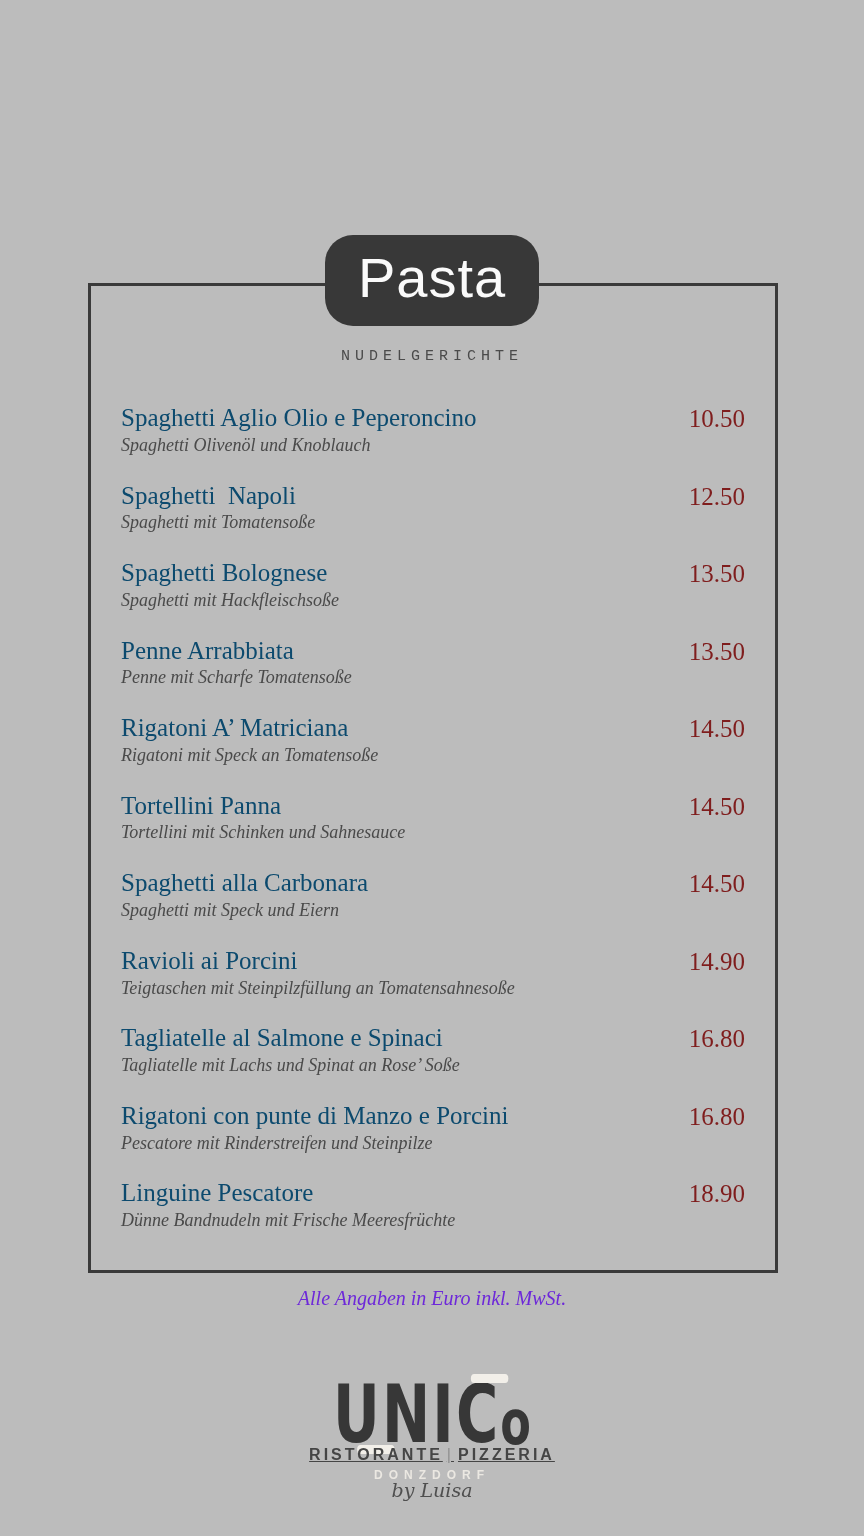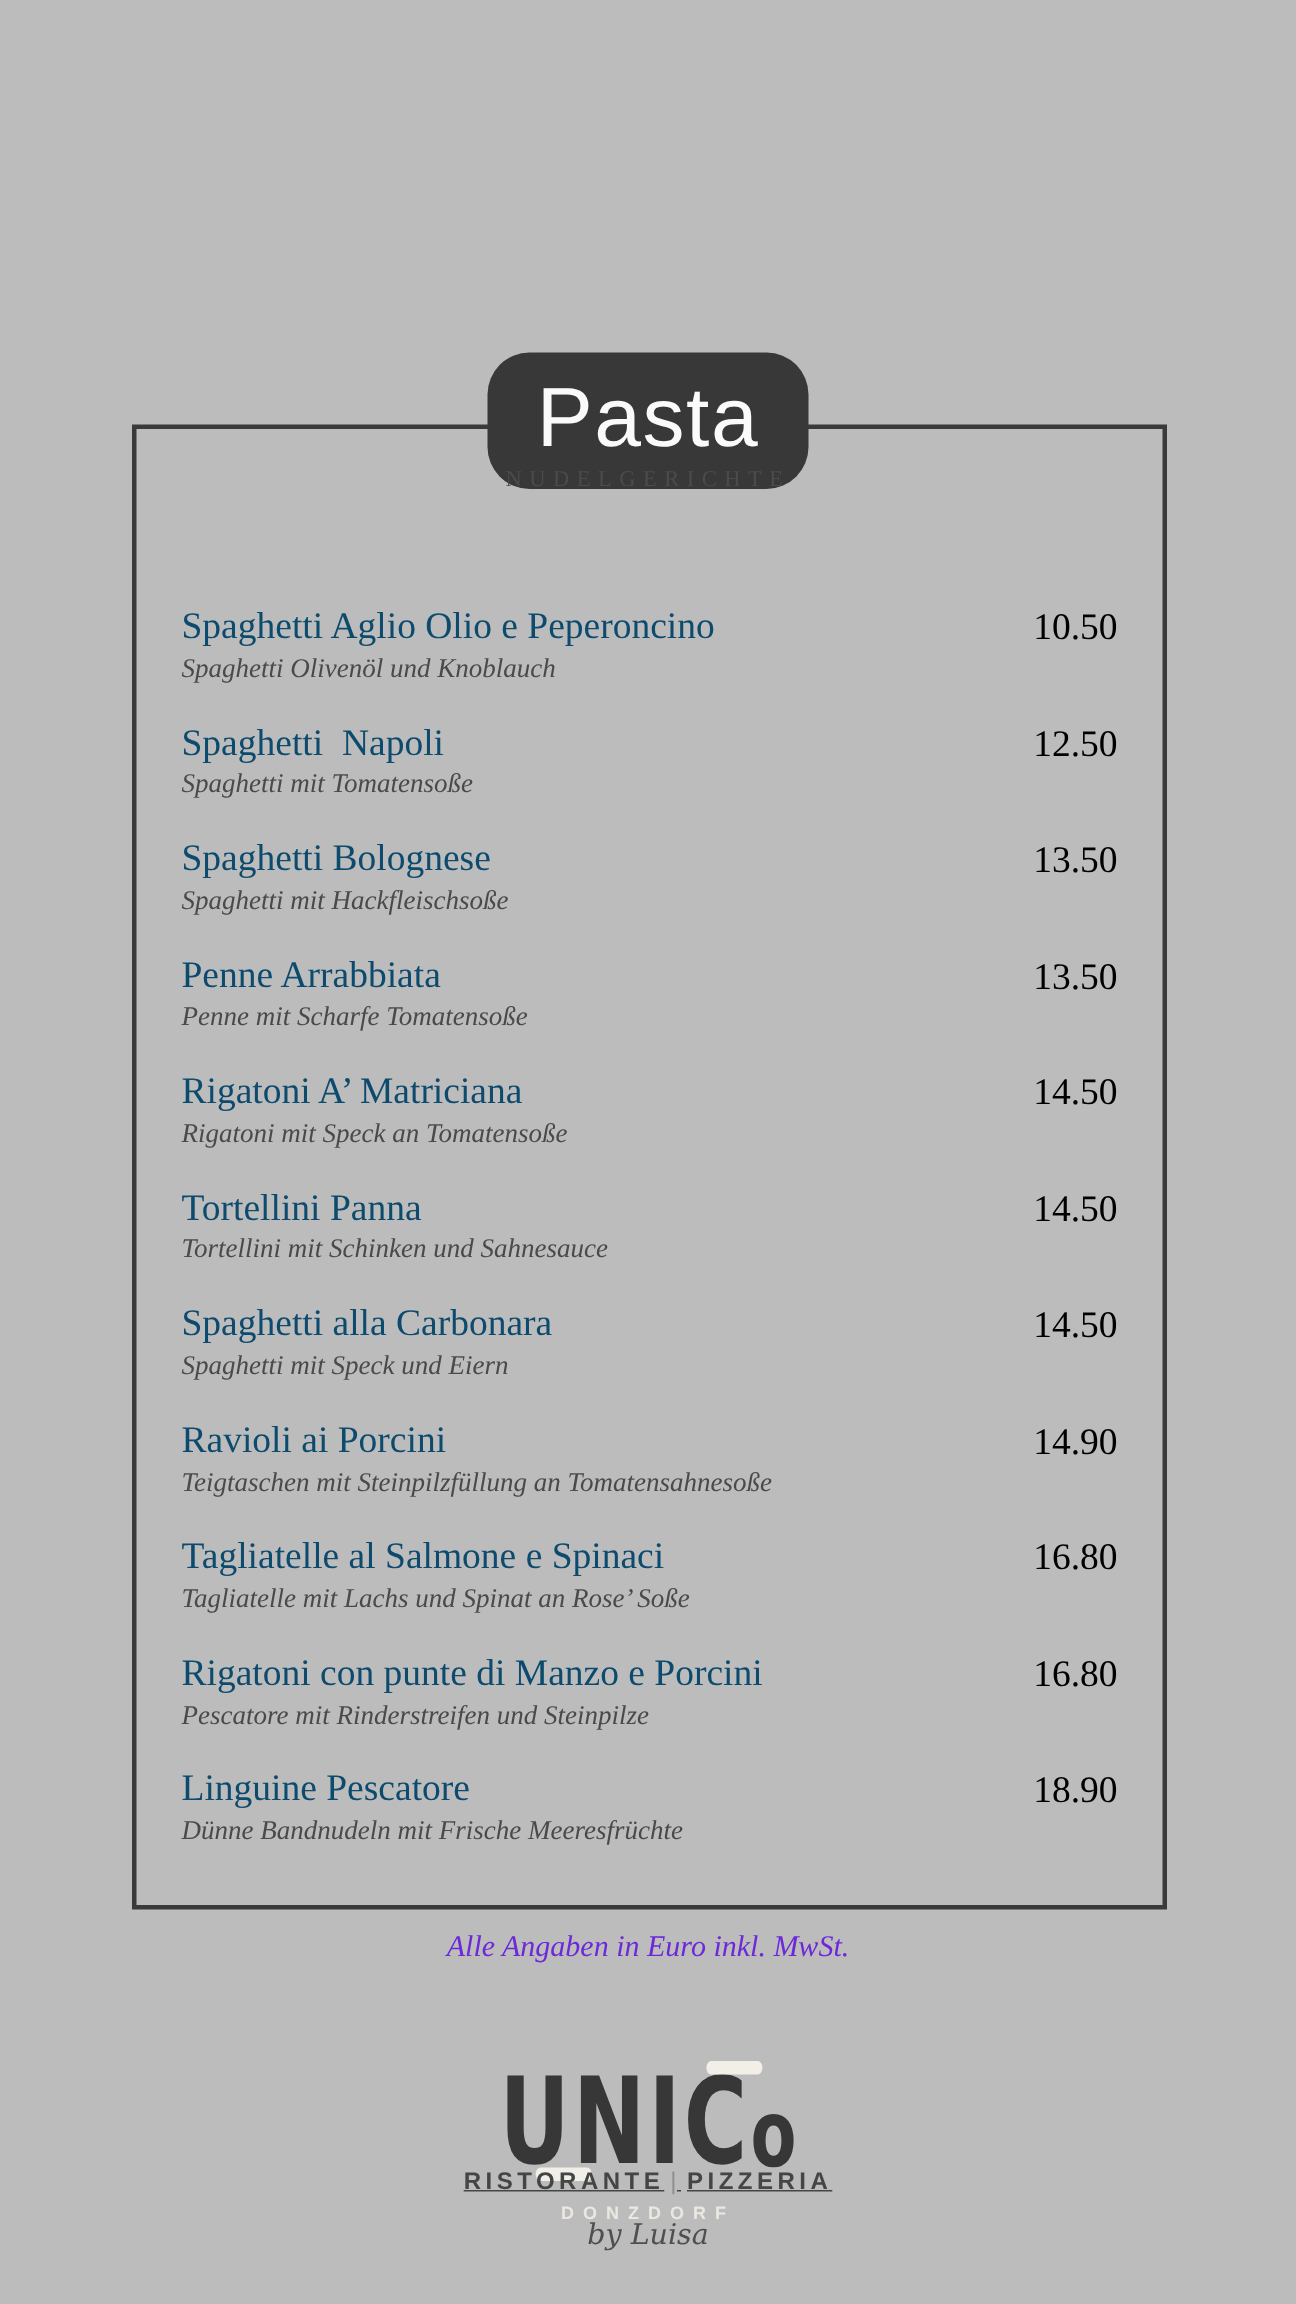--- a/index.html
+++ b/index.html
@@ -24,23 +24,23 @@
   }
   .badge-title {
     font-family: Liberation Sans, sans-serif;
     font-size: 56px;
     color: #fafafa;
     letter-spacing: 1px;
     padding-bottom: 6px;
   }
   .subtitle {
     position: absolute;
-    left: 0; top: 312px; width: 100%;
-    text-align: center;
-    font-family: Liberation Serif, serif;
+    left: 0; top: 348px; width: 100%;
+    text-align: center;
+    font-family: Liberation Mono, monospace;
     font-size: 15px;
     font-weight: 500;
     letter-spacing: 5px;
     color: #4b4b4b;
     z-index: 3;
   }
 
   
   .panel {
     position: absolute;
@@ -68,21 +68,21 @@
   }
   .item-desc {
     font-size: 18px;
     font-style: italic;
     color: #4a4a4a;
     margin-top: 3px;
     line-height: 1.1;
   }
   .item-price {
     font-size: 25px;
-    color: #000000;
+    color: #7f1d1d;
     flex-shrink: 0;
     padding-top: 1px;
     margin-left: 40px;
   }
 
   
   .footnote {
     position: absolute;
     left: 0; top: 1287px; width: 100%;
     text-align: center;

